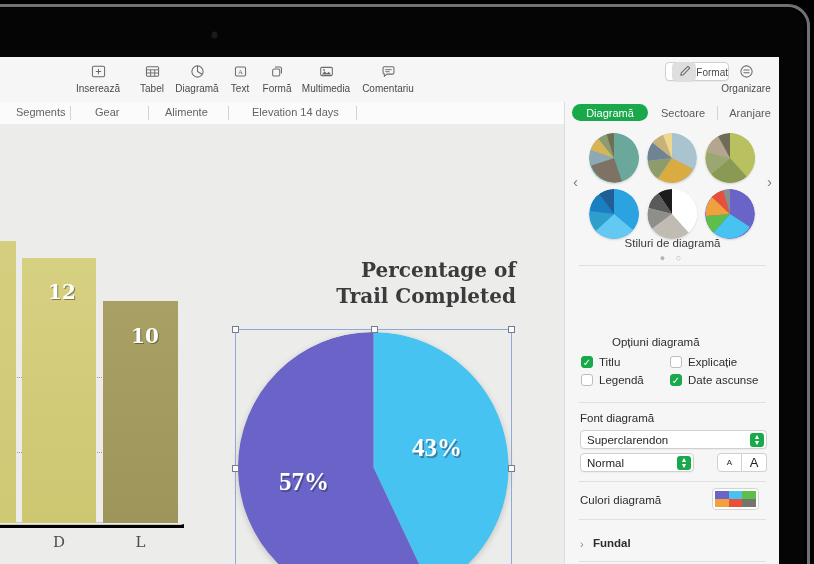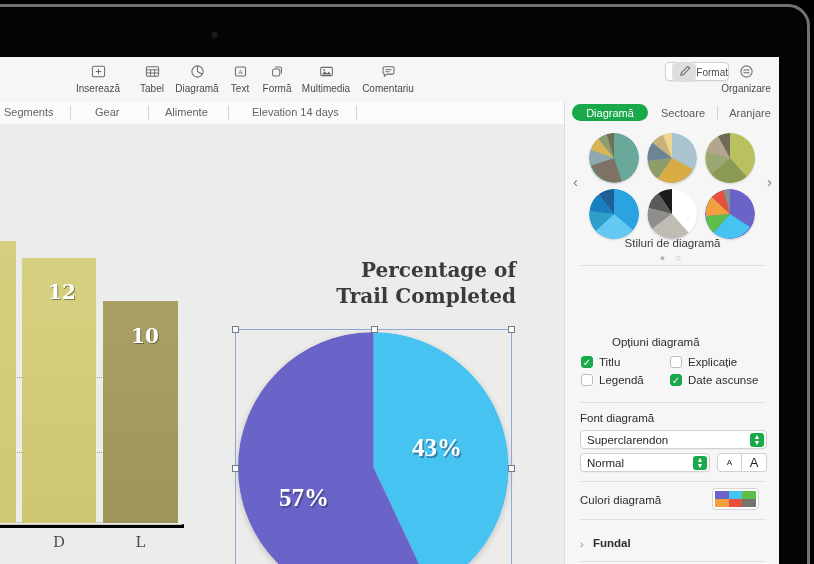--- a/index.html
+++ b/index.html
@@ -217,21 +217,21 @@
           <svg width="15" height="15" viewBox="0 0 16 16">
               <circle cx="8" cy="8" r="6" fill="none" stroke="currentColor" stroke-width="1.1"></circle>
               <path d="M4.8 6.4h6.4M4.8 9.4h6.4" stroke="currentColor" stroke-width="1.1"></path>
             </svg>
         </div>
         <span class="lbl">Organizare</span>
       </div>
     </div>
 
     <div id="tabstrip">
-      <div class="sheettab" style="left:4px">Segments</div>
+      <div class="sheettab" style="left:16px">Segments</div>
       <div class="tabsep" style="left:70px"></div>
       <div class="sheettab" style="left:95px">Gear</div>
       <div class="tabsep" style="left:148px"></div>
       <div class="sheettab" style="left:165px">Alimente</div>
       <div class="tabsep" style="left:228px"></div>
       <div class="sheettab" style="left:252px">Elevation 14 days</div>
       <div class="tabsep" style="left:356px"></div>
 
       <div id="segholder" style="position:absolute;left:564px;top:0;width:215px;height:22px;background:#f6f6f6;border-left:1px solid #dcdcdb;">
         <div class="segbtn active" style="left:7px;width:76px">Diagramă</div>
@@ -266,21 +266,21 @@
       </div>
 
       <div id="pie">
         <svg width="271" height="271" viewBox="0 0 271 271">
 
           <path d="M135.5 135.5 L135.5 0 A135.5 135.5 0 0 1 193.2 257.9 Z" fill="#46c3f0"></path>
 
           <path d="M135.5 135.5 L193.2 257.9 A135.5 135.5 0 1 1 135.5 0 Z" fill="#6a64c8"></path>
         </svg>
       </div>
-      <div class="pcttxt" style="left:279px;top:344px;margin-top:16px;">57%</div>
+      <div class="pcttxt" style="left:279px;top:344px;">57%</div>
       <div class="pcttxt" style="left:412px;top:310px;">43%</div>
 
       <div id="selbox">
         <div class="handle" style="left:-4px;top:-4px"></div>
         <div class="handle" style="left:135px;top:-4px"></div>
         <div class="handle" style="right:-4px;top:-4px"></div>
         <div class="handle" style="left:-4px;top:135px"></div>
         <div class="handle" style="right:-4px;top:135px"></div>
 
       </div>
@@ -381,21 +381,21 @@
 
       <div class="divider" style="top:278px"></div>
 
       <div class="sechead" style="top:288px;">Font diagramă</div>
 
       <div class="sel" style="left:15px;top:306px;width:187px;">
         <span>Superclarendon</span>
         <span class="stepper">▲<br>▼</span>
       </div>
 
-      <div class="sel" style="left:15px;top:329px;width:130px;">
+      <div class="sel" style="left:15px;top:329px;width:114px;">
         <span>Normal</span>
         <span class="stepper">▲<br>▼</span>
       </div>
 
       <div class="szbtn" style="left:152px;top:329px;width:25px;border-radius:4px 0 0 4px;font-size:8px;">
         <span>A</span>
       </div>
       <div class="szbtn" style="left:177px;top:329px;width:25px;border-radius:0 4px 4px 0;border-left:none;font-size:13px;">
         <span>A</span>
       </div>

